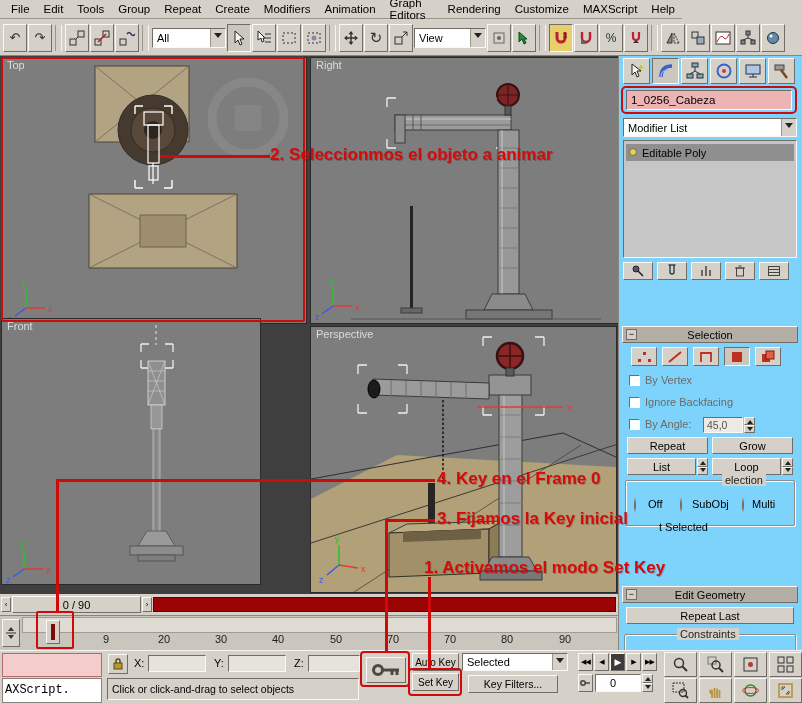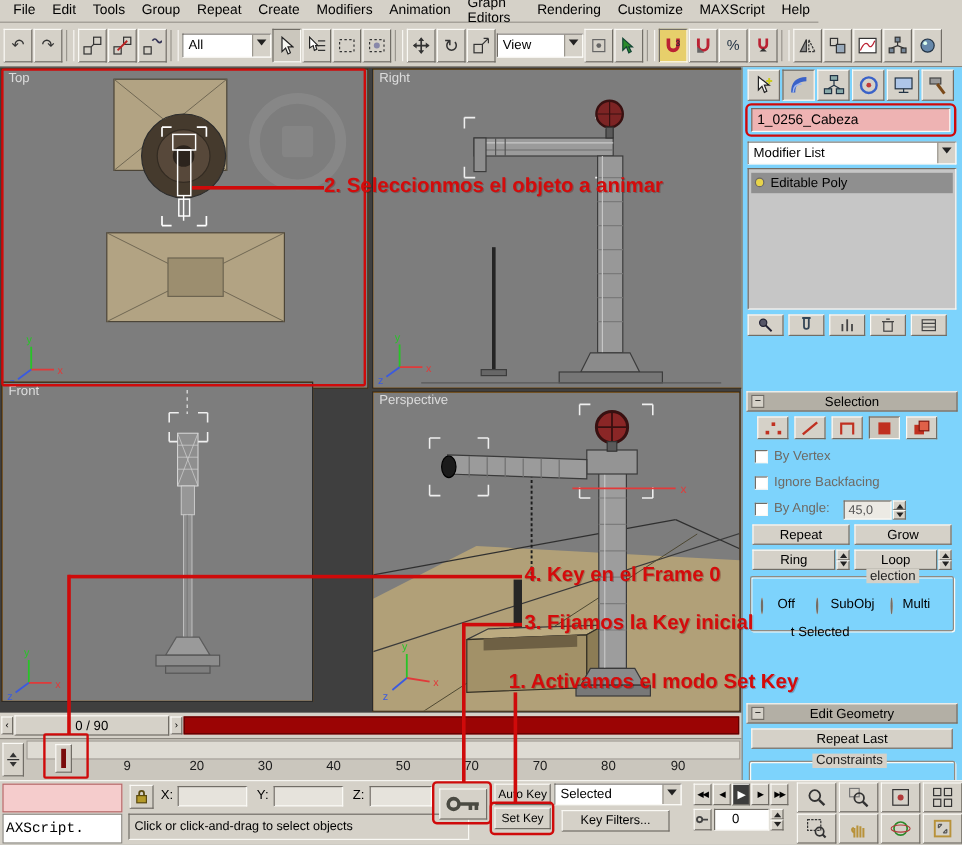--- a/index.html
+++ b/index.html
@@ -405,21 +405,21 @@
           <path d="M4 5 V3 a2 2 0 0 1 4 0 V5" fill="none" stroke="#5a4a10" stroke-width="1.5"></path>
         </svg>
     </div>
     <span class="abs lbl" style="left:134px;top:6px">X:</span>
     <div class="sunken abs" style="left:148px;top:4px;width:58px;height:17px;background:#e6e3dc"></div>
     <span class="abs lbl" style="left:214px;top:6px">Y:</span>
     <div class="sunken abs" style="left:228px;top:4px;width:58px;height:17px;background:#e6e3dc"></div>
     <span class="abs lbl" style="left:294px;top:6px">Z:</span>
     <div class="sunken abs" style="left:308px;top:4px;width:52px;height:17px;background:#e6e3dc"></div>
 
-    <div class="abs" style="left:107px;top:27px;width:284px;height:22px;border:1px solid;border-color:#716d66 #faf9f5 #faf9f5 #716d66;display:flex;align-items:center;padding-left:4px;font-size:10.5px">Click or click-and-drag to select objects</div>
+    <div class="abs" style="left:107px;top:27px;width:252px;height:22px;border:1px solid;border-color:#716d66 #faf9f5 #faf9f5 #716d66;display:flex;align-items:center;padding-left:4px;font-size:10.5px">Click or click-and-drag to select objects</div>
 
     <div class="raised btn abs" style="left:366px;top:6px;width:40px;height:26px">
       <svg width="30" height="16">
           <circle cx="7" cy="8" r="4.5" fill="none" stroke="#4a4a42" stroke-width="3"></circle>
           <line x1="12" y1="8" x2="28" y2="8" stroke="#4a4a42" stroke-width="3"></line>
           <line x1="21" y1="8" x2="21" y2="13" stroke="#4a4a42" stroke-width="3"></line>
           <line x1="26" y1="8" x2="26" y2="13" stroke="#4a4a42" stroke-width="3"></line>
         </svg>
     </div>
 
@@ -643,21 +643,21 @@
         <div>
           <div class="tu"></div>
         </div>
         <div>
           <div class="td"></div>
         </div>
       </div>
 
     <div class="raised btn abs" style="left:8px;top:381px;width:81px;height:17px">Repeat</div>
     <div class="raised btn abs" style="left:93px;top:381px;width:81px;height:17px">Grow</div>
-    <div class="raised btn abs" style="left:8px;top:402px;width:69px;height:17px">Ring</div>
+    <div class="raised btn abs" style="left:8px;top:402px;width:69px;height:17px">List</div>
     <div class="spn abs" style="left:78px;top:402px;height:17px">
         <div>
           <div class="tu"></div>
         </div>
         <div>
           <div class="td"></div>
         </div>
       </div>
     <div class="raised btn abs" style="left:93px;top:402px;width:69px;height:17px">Loop</div>
     <div class="spn abs" style="left:163px;top:402px;height:17px">

